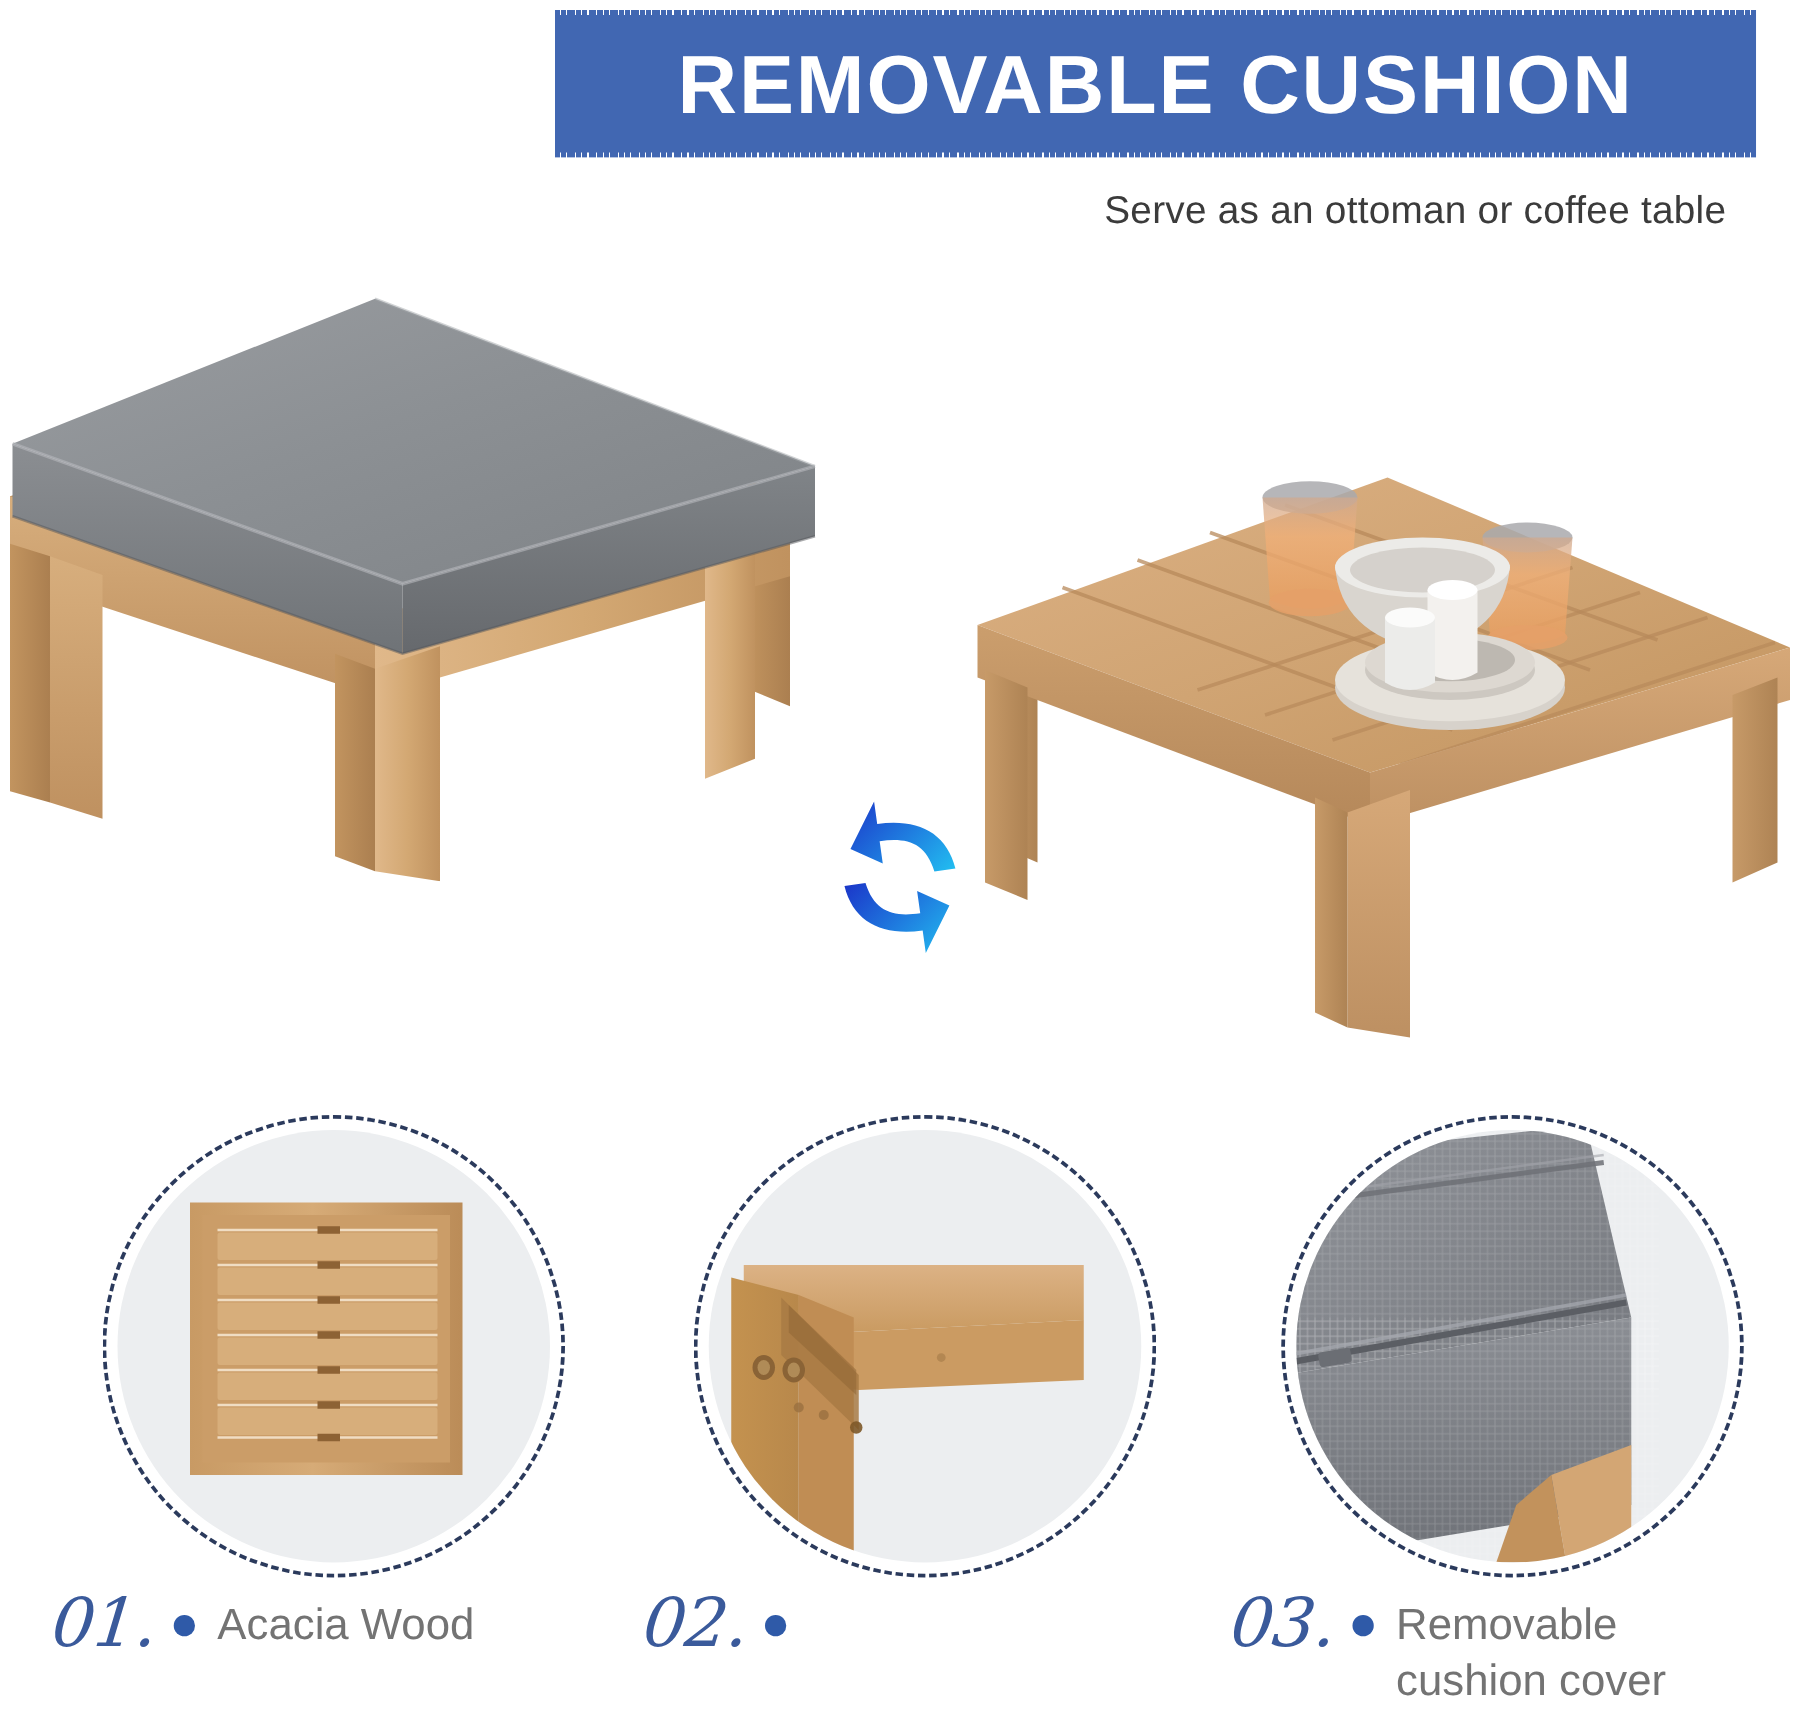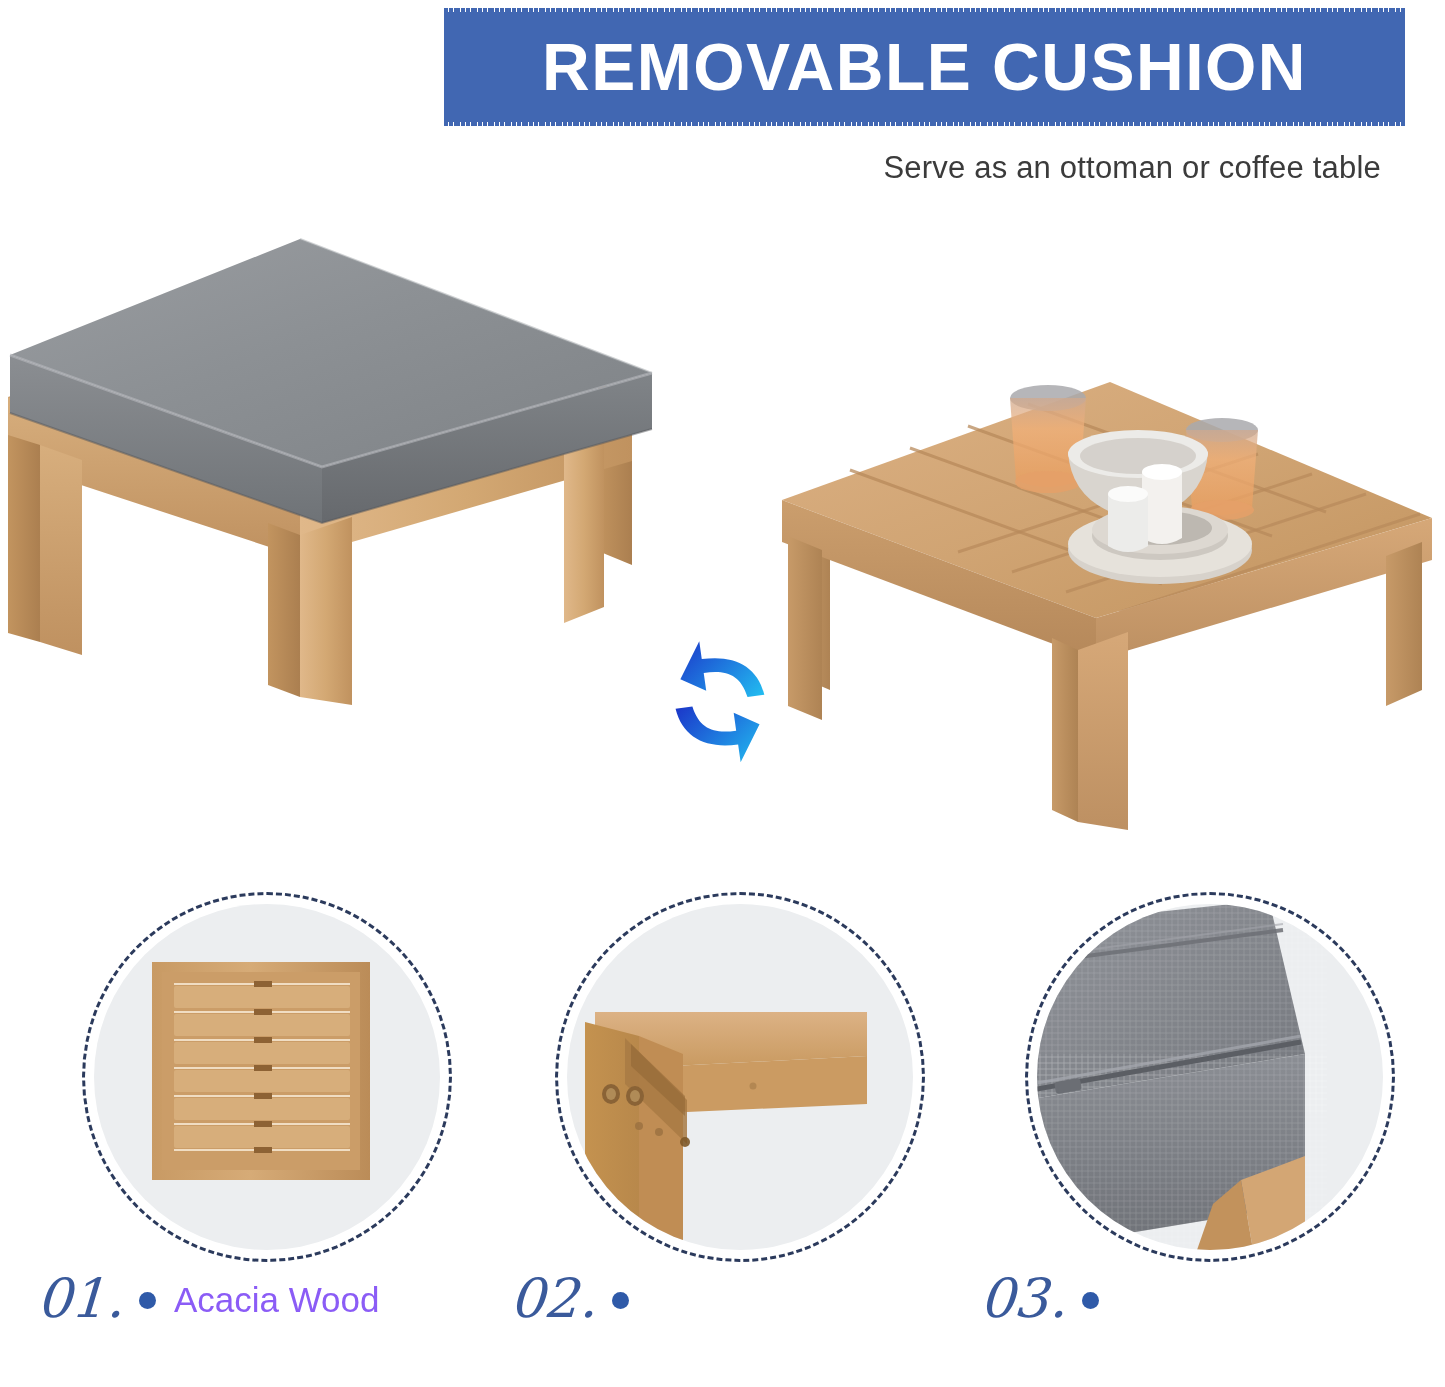--- a/index.html
+++ b/index.html
@@ -113,21 +113,21 @@
   }
   .feature-bullet {
     width:17px; height:17px;
     border-radius:50%;
     background:#2f5aa8;
     margin:20px 18px 0 8px;
     flex:0 0 auto;
   }
   .feature-text {
     font-size:35px;
-    color:#8b5cf6;
+    color:#737373;
     line-height:1.28;
     padding-top:6px;
     max-width:300px;
   }
 
   
   .svg-art { display:block; width:100%; height:100%; }
 </style>
 </head>
 <body>
@@ -451,15 +451,19 @@
 
           <path d="M204 276 L268 252 L268 346 L216 346 Z" fill="#d3a674"></path>
           <path d="M176 300 L204 276 L216 346 L160 346 Z" fill="#c2925c"></path>
         </svg>
       </div>
       <div class="circle-dash"></div>
     </div>
     <div class="feature-label-row">
       <span class="feature-number">03.</span>
       <span class="feature-bullet"></span>
+      <span class="feature-text">
+        <span>Removable</span><br>
+        <span>cushion cover</span>
+      </span>
     </div>
   </div>
 </div>
 
 </body></html>

